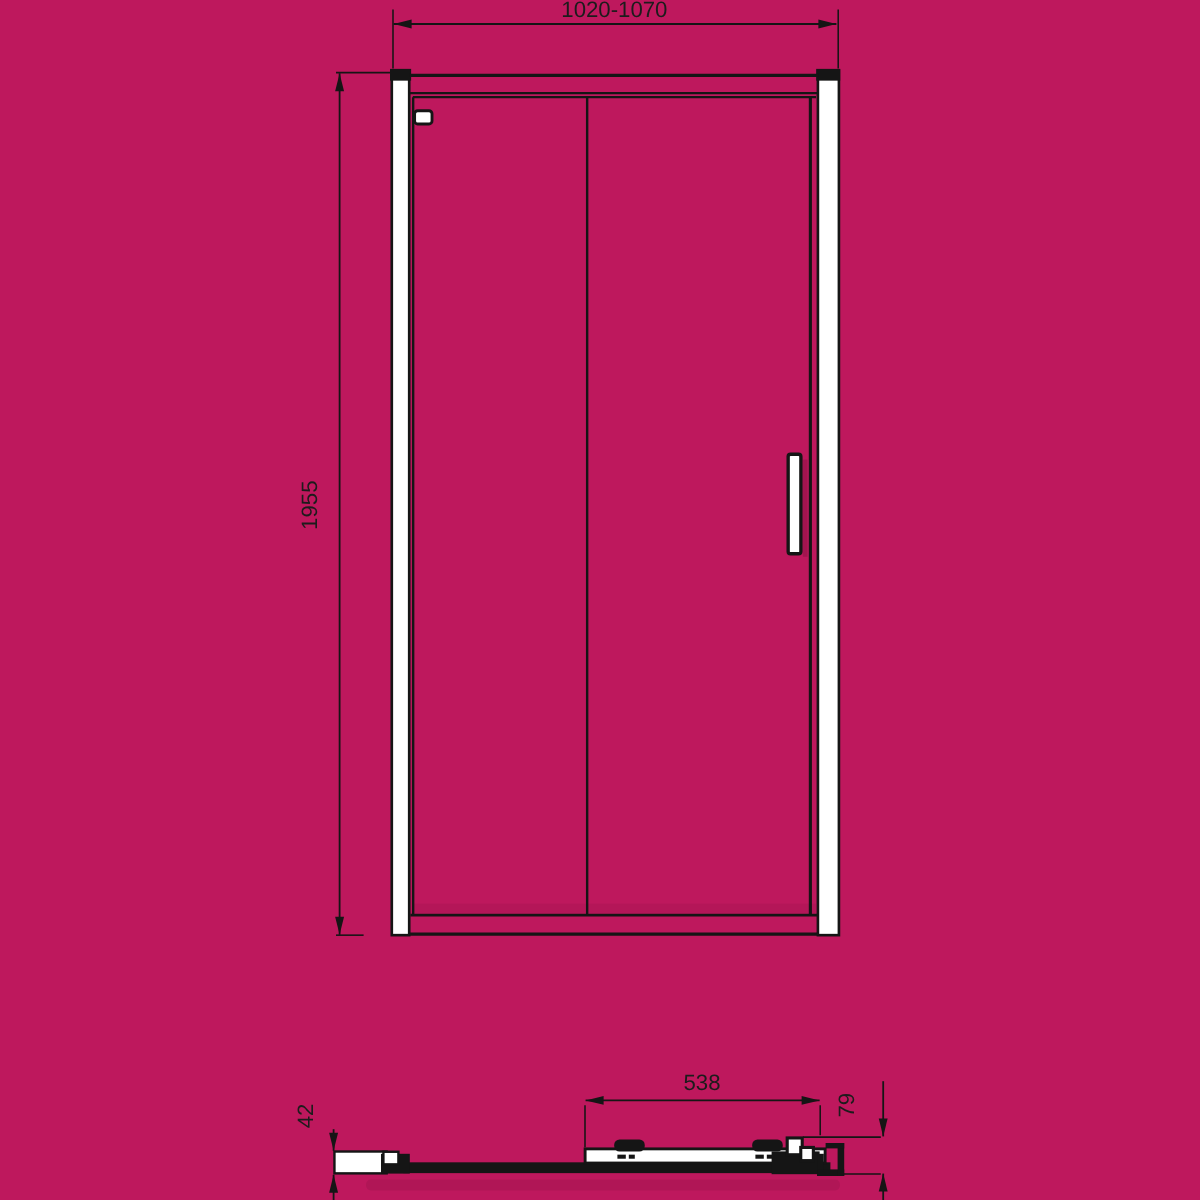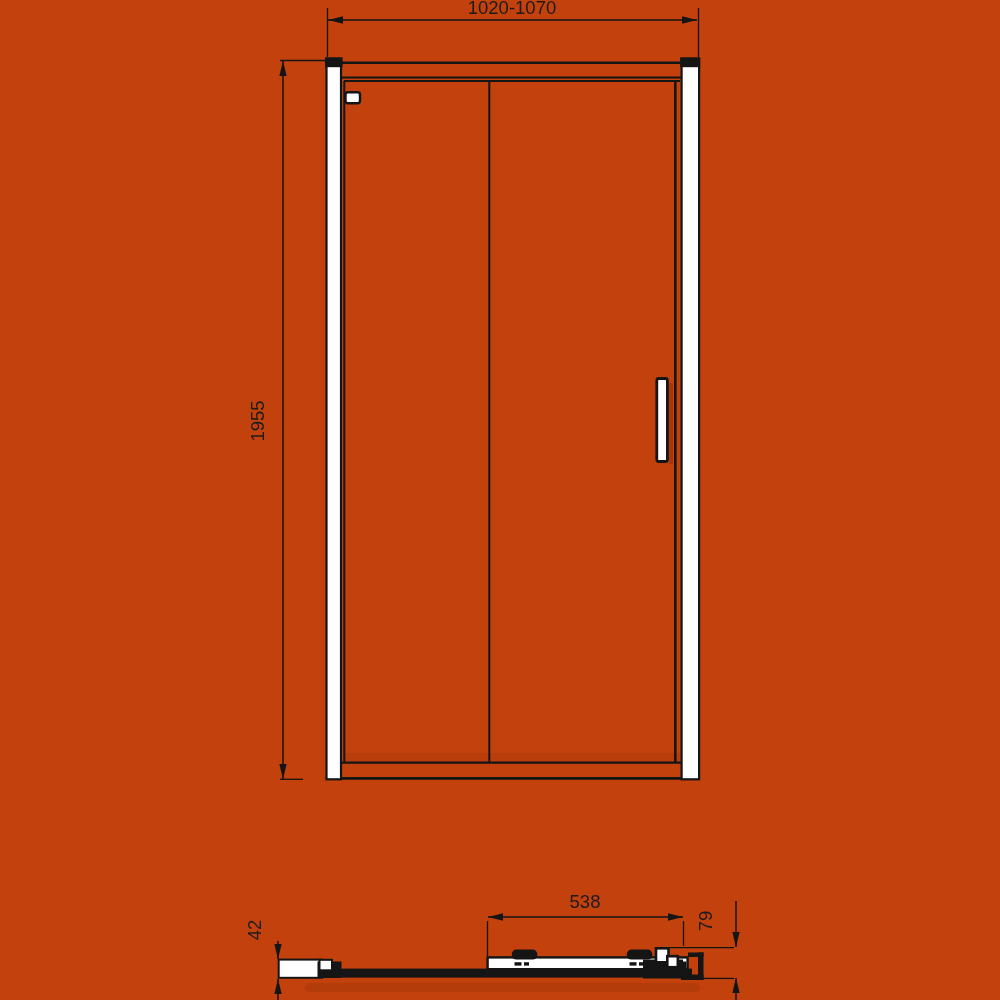--- a/index.html
+++ b/index.html
@@ -4,21 +4,21 @@
 <style>
   html, body {
     margin: 0;
     padding: 0;
     background: #ffffff;
   }
   .canvas {
     position: relative;
     width: 1000px;
     height: 1000px;
-    background: #c2410c;
+    background: #be185d;
     overflow: hidden;
   }
   svg {
     display: block;
   }
   .dim-text {
     font-family: "Liberation Sans", "DejaVu Sans", sans-serif;
     font-size: 18.5px;
     fill: #1c1c1c;
   }

